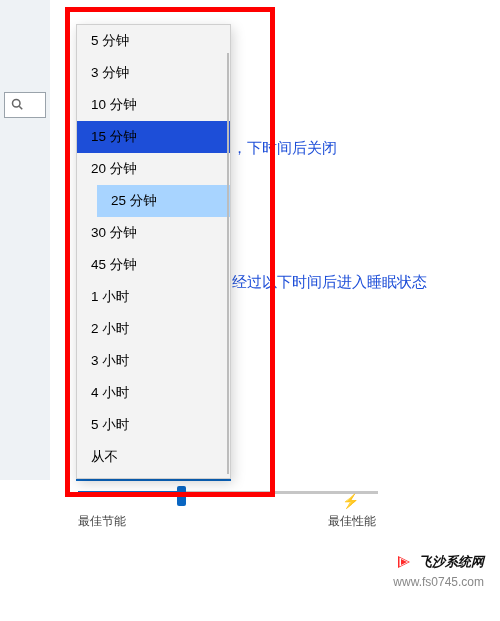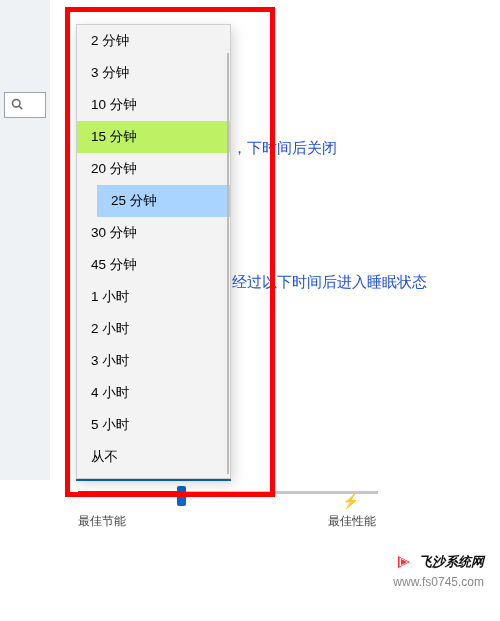--- a/index.html
+++ b/index.html
@@ -74,21 +74,21 @@
     background: #bcbcbc;
   }
   .dd-item {
     height: 32px;
     line-height: 32px;
     padding-left: 14px;
     font-size: 13.5px;
     color: #000;
     cursor: pointer;
   }
-  .dd-item.current { background: #bef264; }
+  .dd-item.current { background: #1d4ed8; }
   .dd-item.selected { background: #a8d4ff; color: #000; margin-left: 20px; }
   
   .combo-underline {
     position: absolute;
     left: 76px;
     top: 479px;
     width: 155px;
     height: 2px;
     background: #0a66c2;
     z-index: 19;
@@ -188,21 +188,21 @@
   </span>
 </div>
 
 <div class="annotation"></div>
 
 <div class="desc-text" style="left:232px; top:139px;">，下时间后关闭</div>
 <div class="desc-text" style="left:232px; top:273px;">经过以下时间后进入睡眠状态</div>
 
 <div class="dropdown">
   <div id="dd-list">
-      <div class="dd-item">2 分钟</div>
+      <div class="dd-item">5 分钟</div>
       <div class="dd-item">3 分钟</div>
       <div class="dd-item">10 分钟</div>
       <div class="dd-item current">15 分钟</div>
       <div class="dd-item">20 分钟</div>
       <div class="dd-item selected">25 分钟</div>
       <div class="dd-item">30 分钟</div>
       <div class="dd-item">45 分钟</div>
       <div class="dd-item">1 小时</div>
       <div class="dd-item">2 小时</div>
       <div class="dd-item">3 小时</div>

